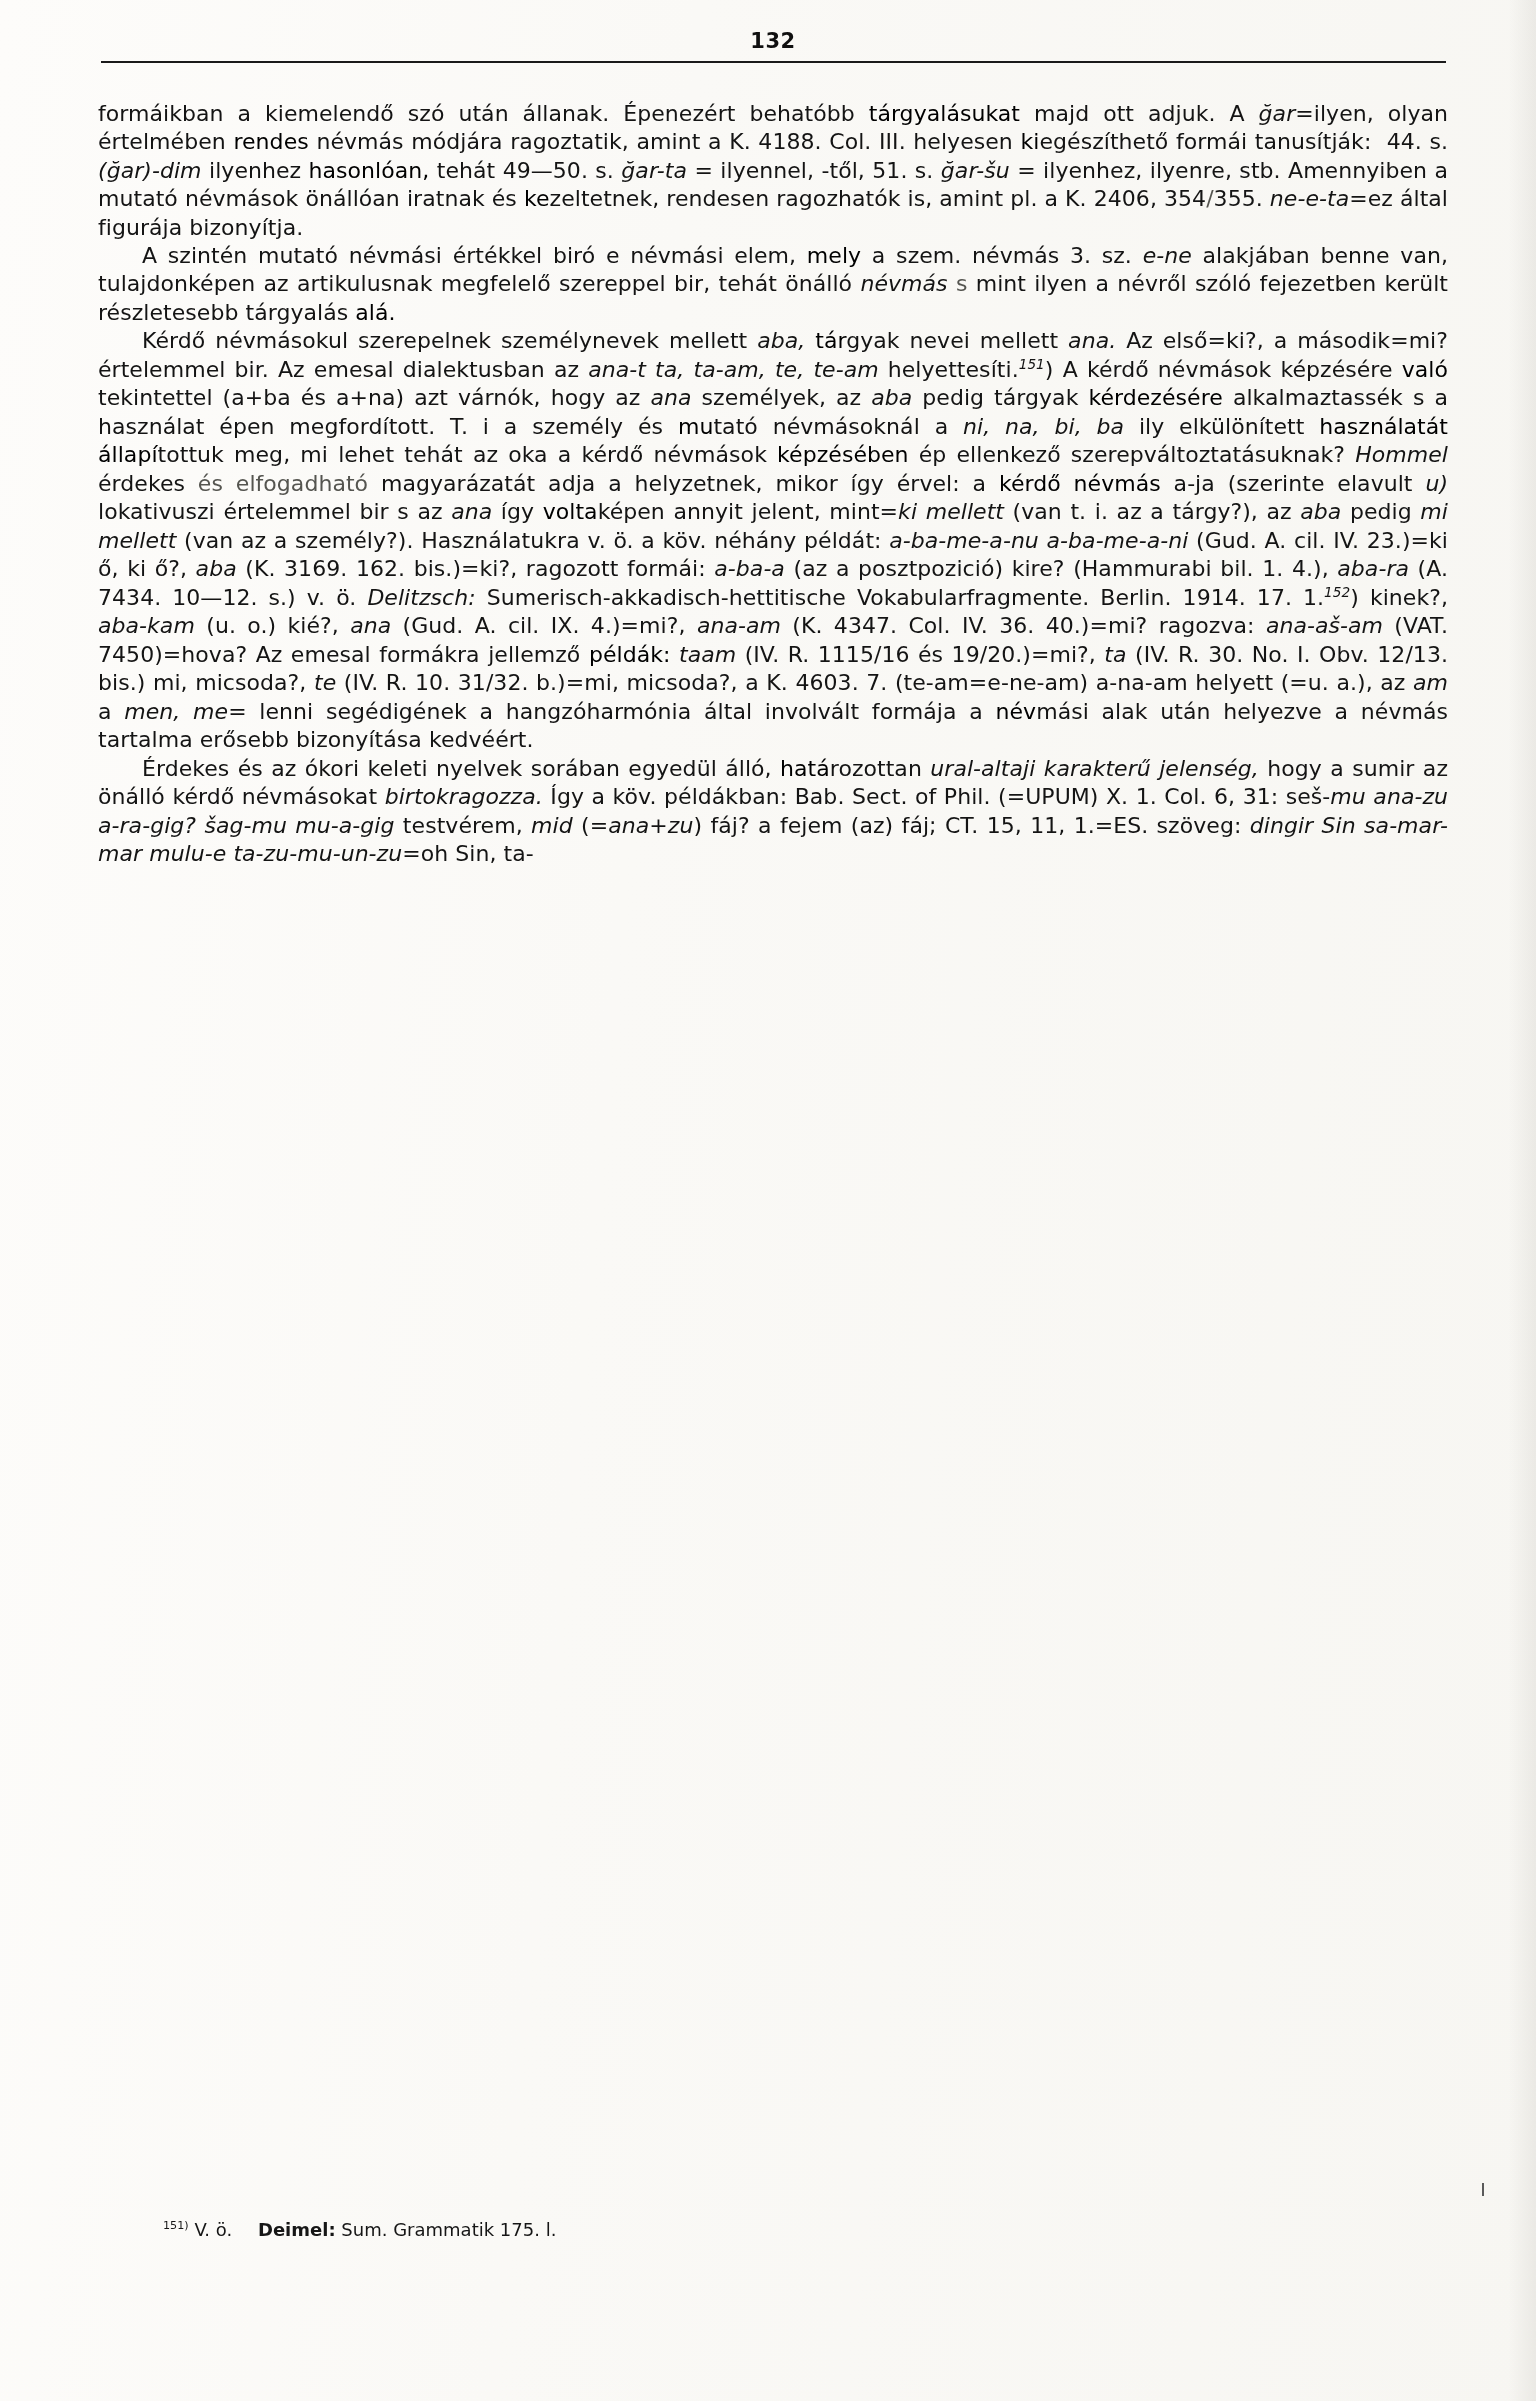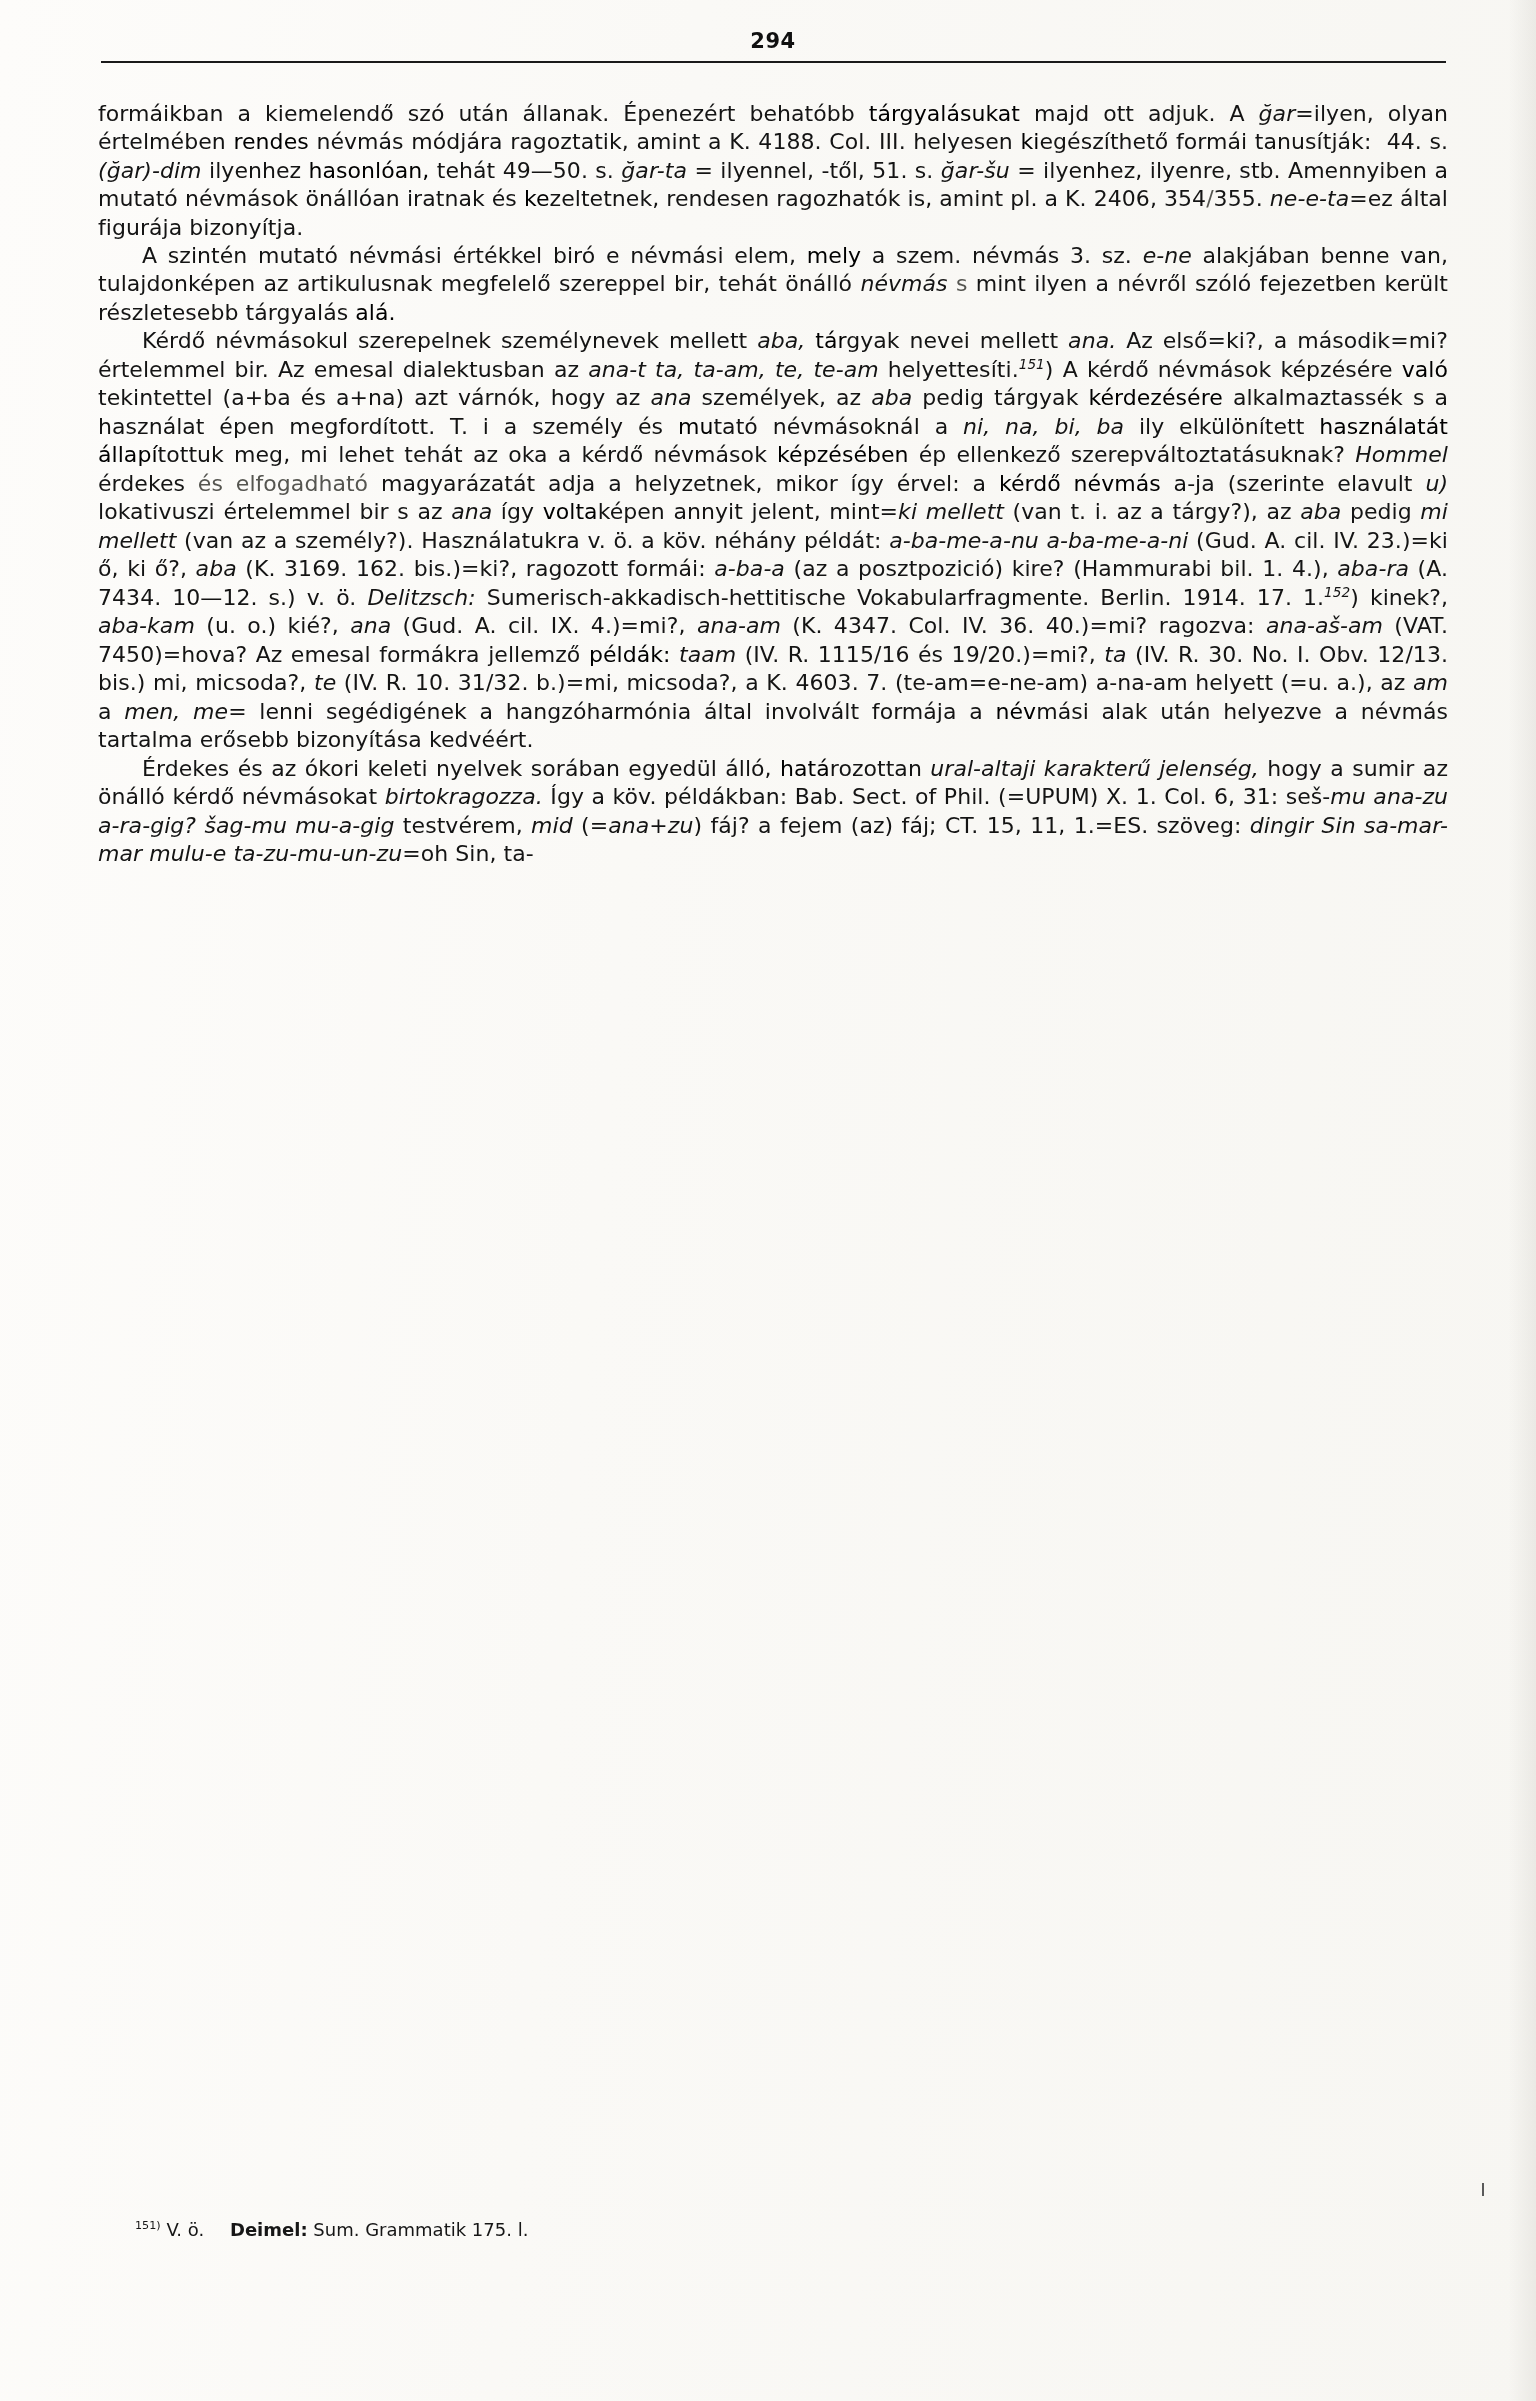--- a/index.html
+++ b/index.html
@@ -106,20 +106,21 @@
     margin-bottom: 8.6px;
   }
   .note {
     margin-bottom: 4.8px;
     text-align: justify;
   }
   .note .num {
     font-size: 0.62em;
     vertical-align: super;
     line-height: 0;
+    margin-left: 28px;
   }
   .note-indent { text-indent: 37px; }
   .tick {
     position: absolute;
     right: 53px;
     top: 2183px;
     width: 1.9px;
     height: 12.5px;
     background: #5a5a5a;
   }
@@ -138,21 +139,21 @@
 </style>
 </head>
 <body>
 
 <div class="page">
   <div class="paper-tint"></div>
 
   <div class="content">
 
     <div class="pagenum-wrap">
-      <div class="pagenum">294</div>
+      <div class="pagenum">132</div>
     </div>
     <div class="rule"></div>
 
     <div class="body-text">
 
       <p>formáikban a kiemelendő szó után állanak. Épenezért behatóbb <span class="faded">tárgyalásukat</span> majd ott adjuk. A <span class="i">ğar</span>=ilyen, olyan értelmében <span class="faded">rendes</span> névmás módjára ragoztatik, amint a K. 4188. Col. III. helyesen <span class="faded">ki</span>egészíthető formái tanusítják:&nbsp; 44. s. <span class="i">(ğar)-dim</span> ilyenhez <span class="faded">hasonlóan,</span> tehát 49—50. s. <span class="i">ğar-ta</span> = ilyennel, -től, 51. s. <span class="i">ğar-šu</span> = ilyenhez, ilyenre, stb. Amennyiben a mutató névmások önállóan iratnak és <span class="faded">ke</span>zeltetnek, rendesen ragozhatók is, amint pl. a K. 2406, 354<span class="vfaded">/</span>355. <span class="i">ne-e-ta</span>=ez által figurája bizonyítja.</p>
 
       <p class="indent">A szintén mutató névmási értékkel biró e névmási elem, <span class="faded">mely</span> a szem. névmás 3. sz. <span class="i">e-ne</span> alakjában benne van, tulajdonképen az artikulusnak megfelelő szereppel bir, tehát önálló <span class="i">névmás</span> <span class="vfaded">s</span> mint ilyen a névről szóló fejezetben került részletesebb tárgyalás <span class="faded">alá.</span></p>
 
 

